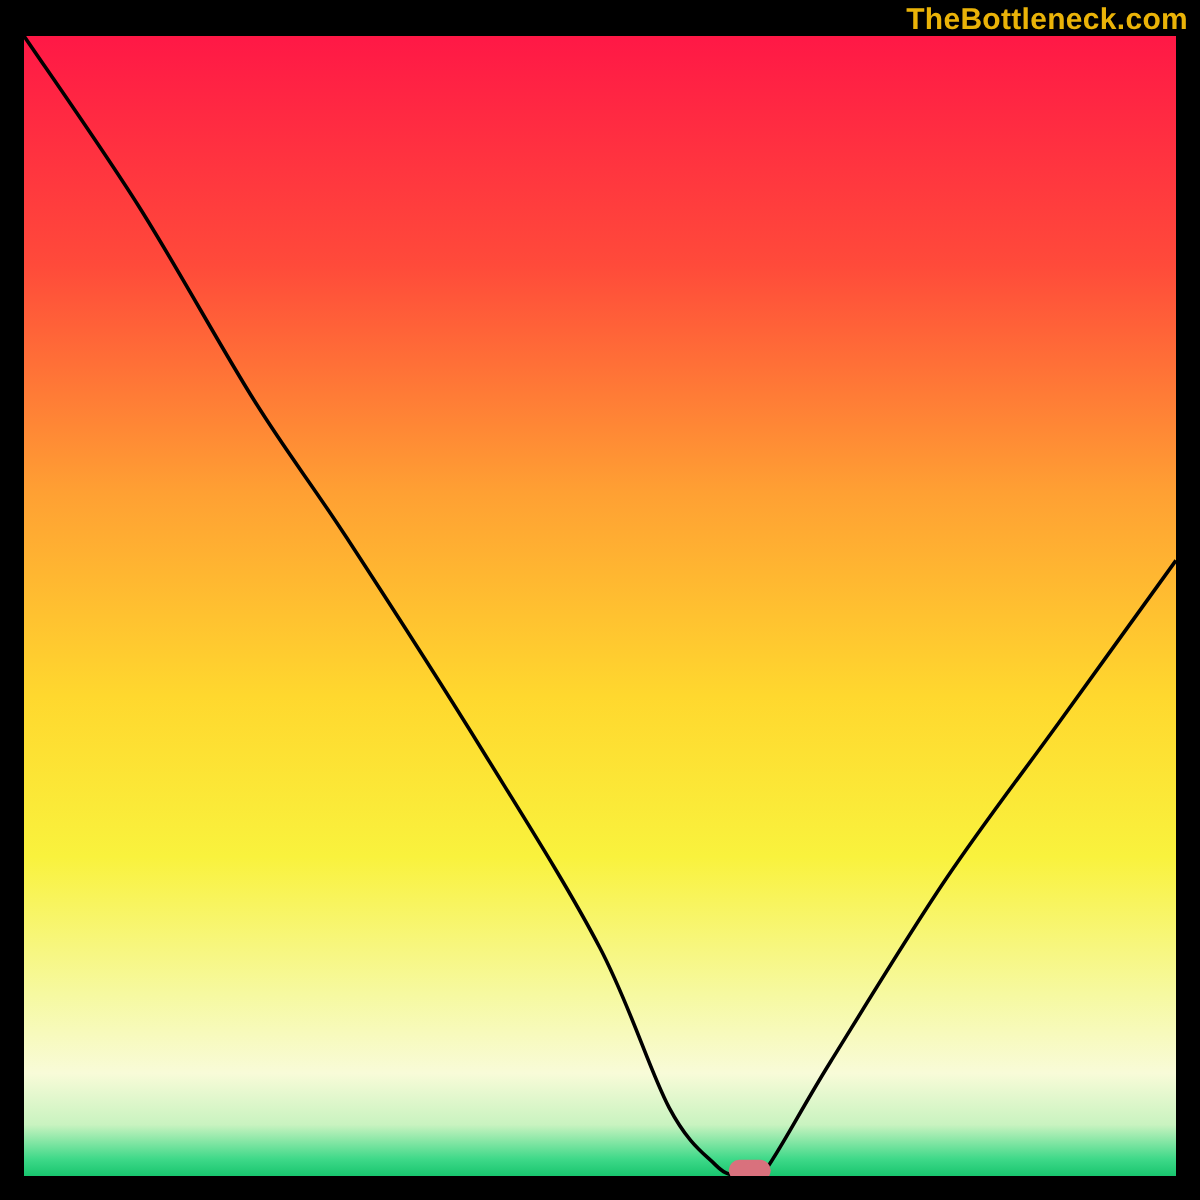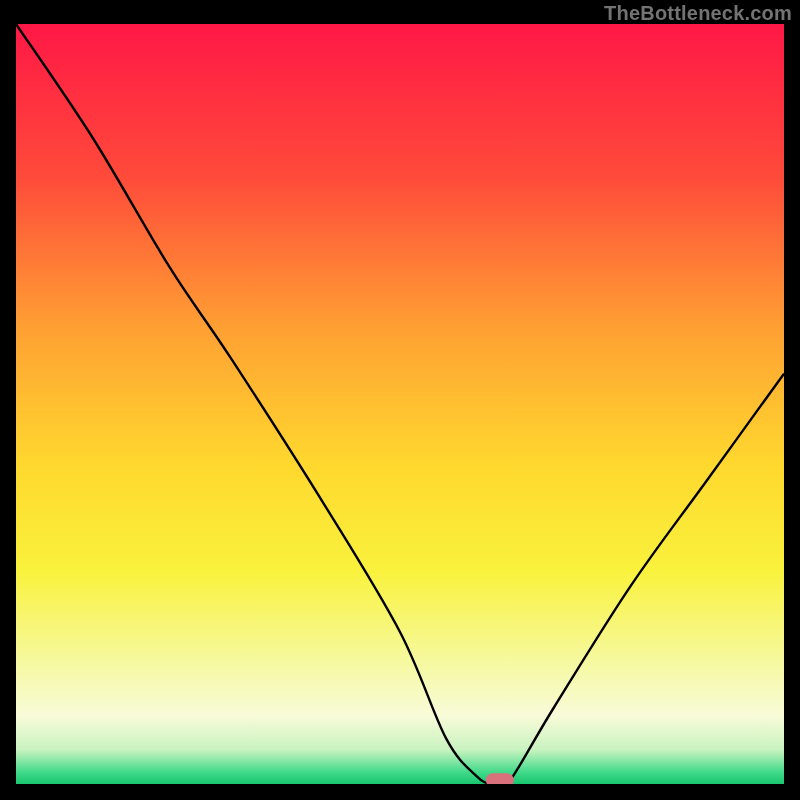--- a/index.html
+++ b/index.html
@@ -14,21 +14,21 @@
   .frame {
     position: relative;
     width: 800px;
     height: 800px;
     background: #000;
   }
   .watermark {
     position: absolute;
     top: 2px;
     right: 8px;
-    color: #737373;
+    color: #eab308;
     font-size: 20px;
     font-weight: 600;
     letter-spacing: 0.2px;
     z-index: 10;
   }
   .plot-area {
     position: absolute;
     left: 16px;
     top: 24px;
     width: 768px;

